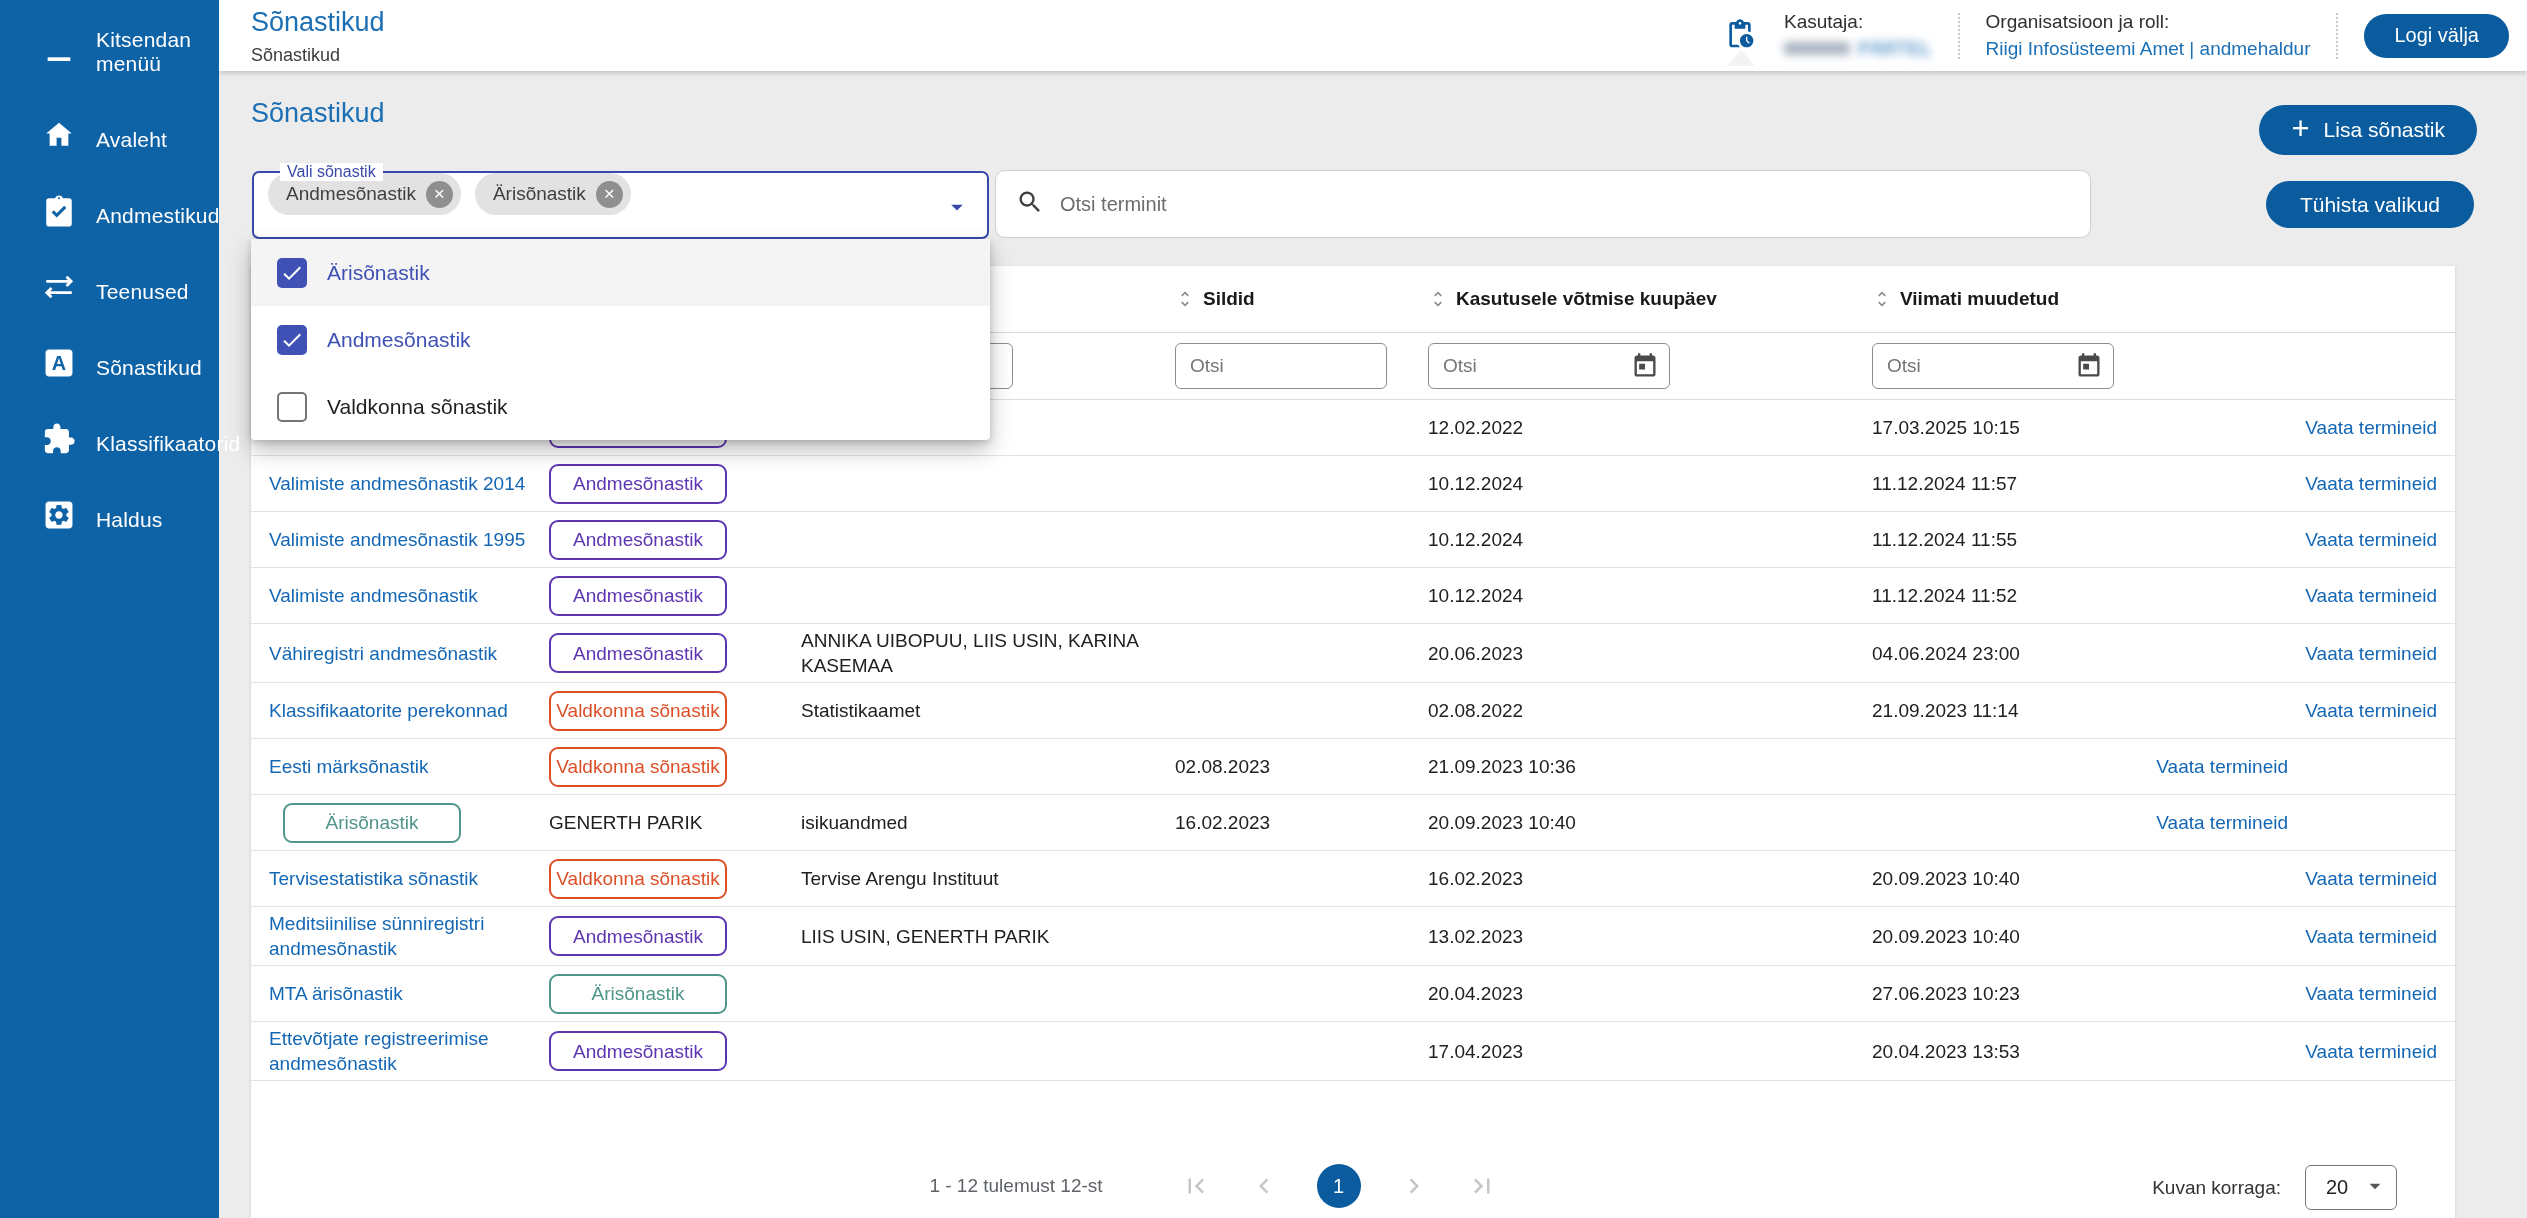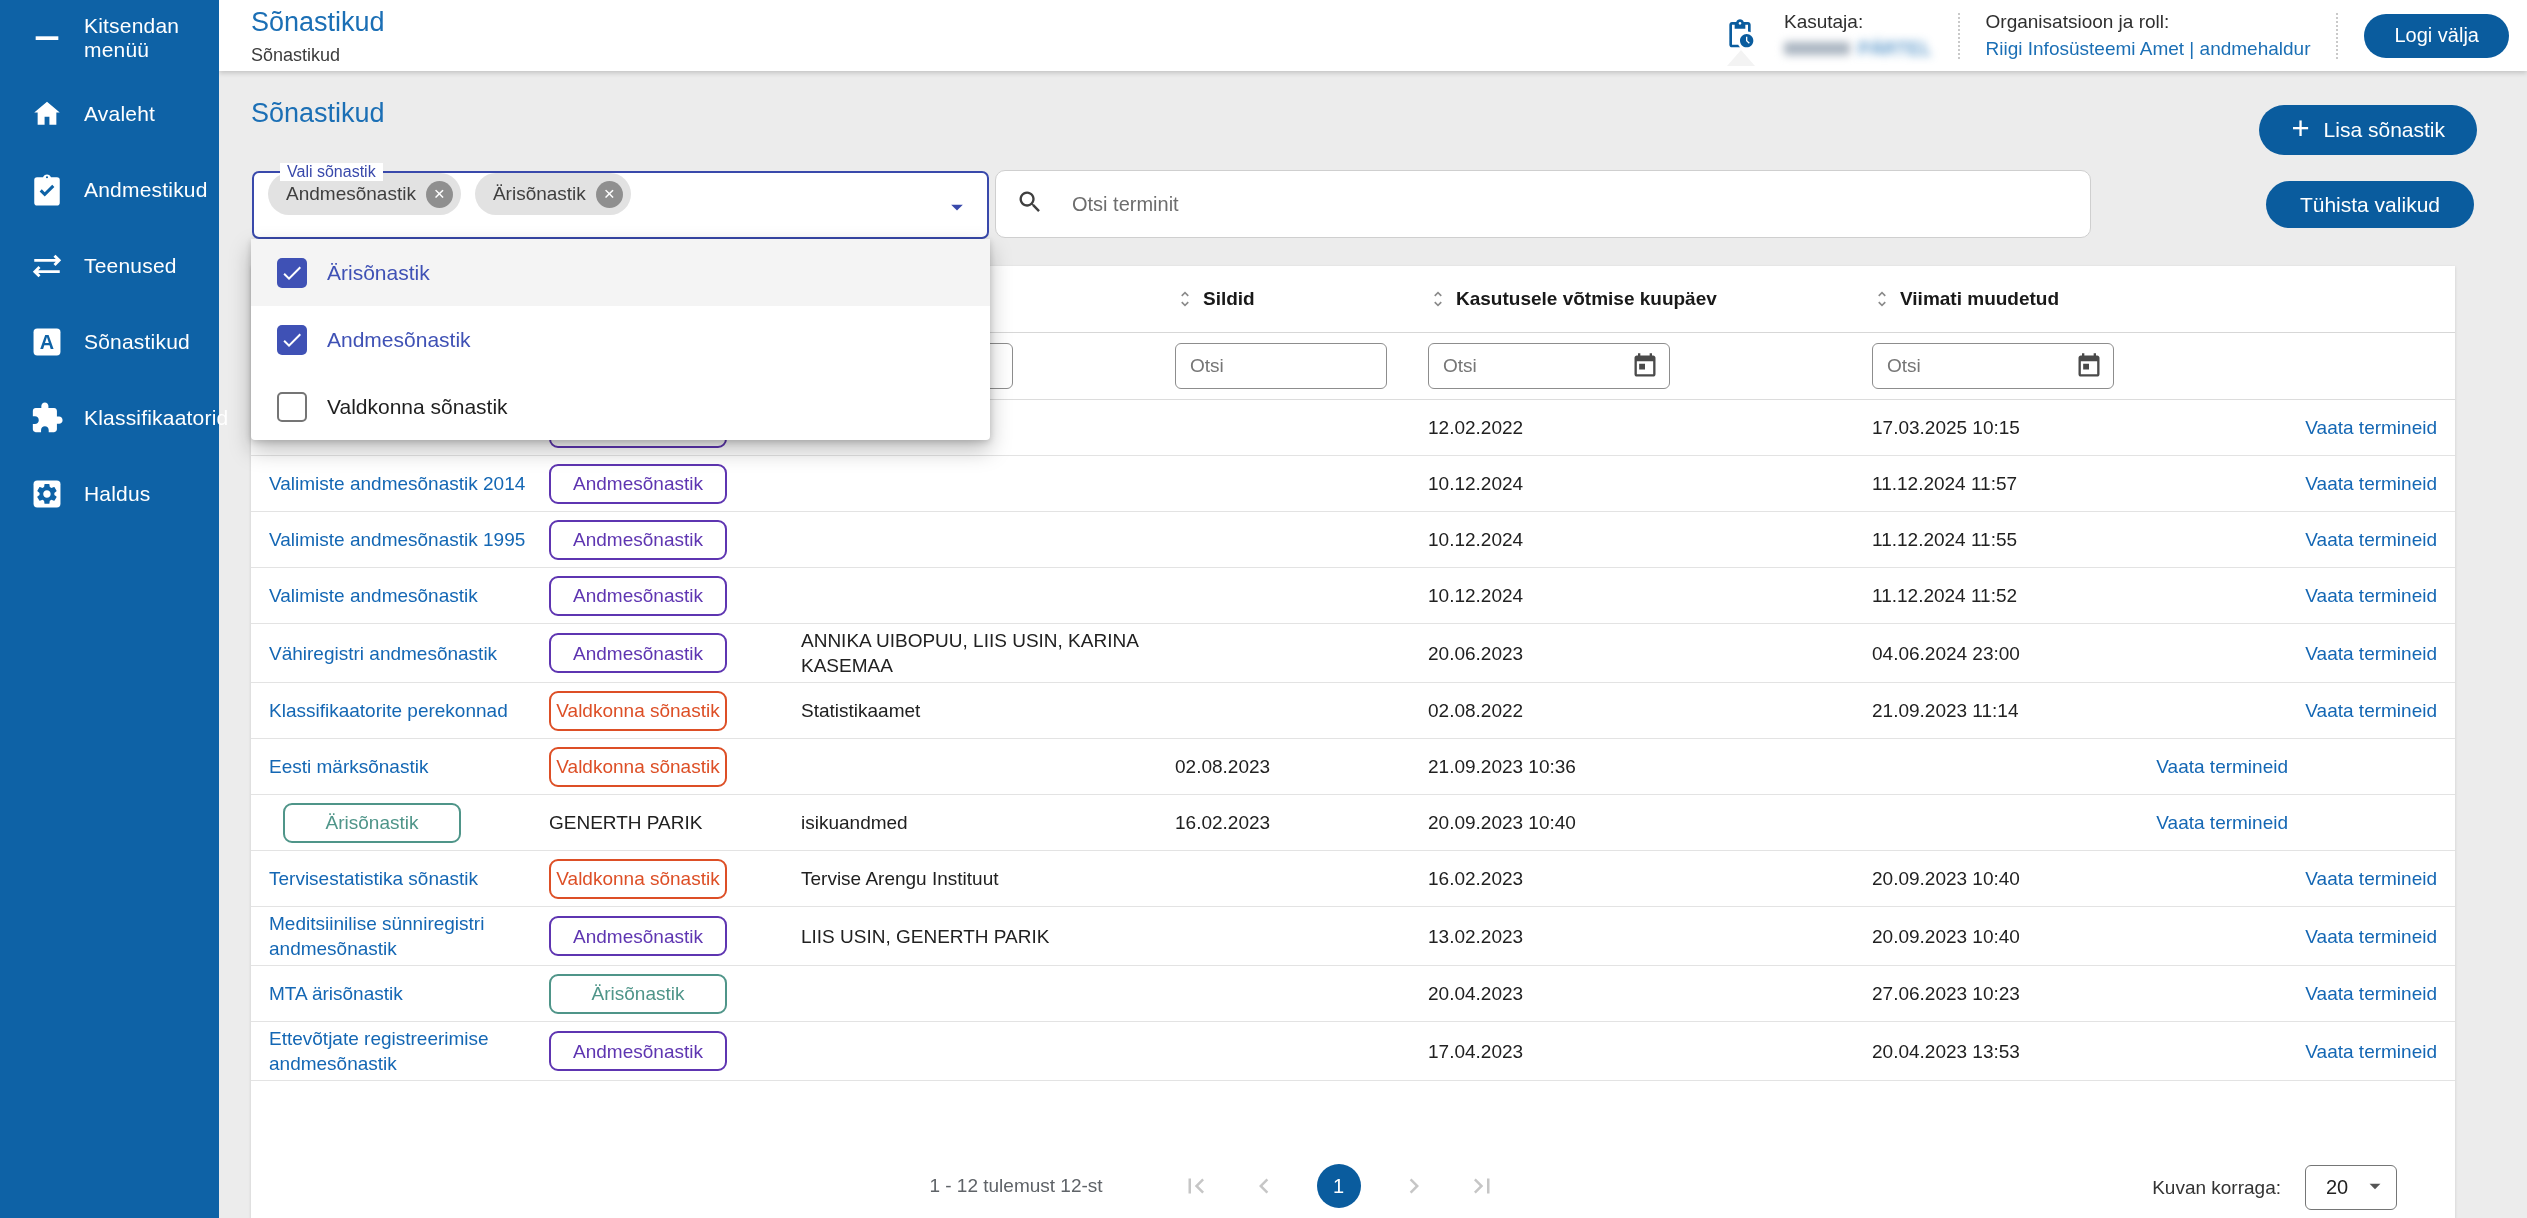--- a/index.html
+++ b/index.html
@@ -3,22 +3,22 @@
 <meta charset="utf-8">
 <style>
   * { box-sizing: border-box; margin: 0; padding: 0; }
   html,body { width:2527px; height:1218px; overflow:hidden;
     font-family:"Liberation Sans", sans-serif; background:#ececec; }
   .app { position:relative; width:2527px; height:1218px; }
 
   
   .sidebar { position:absolute; left:0; top:0; width:219px; height:1218px;
     background:var(--sidebar); z-index:50; }
-  .side-item { height:76px; display:flex; align-items:center; gap:20px;
-    padding-left:30px; color:#fff; cursor:pointer; }
+  .side-item { height:76px; display:flex; align-items:flex-end; gap:20px;
+    padding-left:42px; color:#fff; cursor:pointer; }
   .side-icon { width:34px; height:34px; flex:0 0 34px; display:flex; align-items:center; }
   .side-icon svg { width:34px; height:34px; fill:#fff; }
   .side-icon svg .inv { fill:var(--sidebar); stroke:none; }
   .side-label { font-size:21px; letter-spacing:.2px; }
 
   
   .topbar { position:absolute; left:219px; top:0; right:0; height:71px; background:#fff;
     box-shadow:0 2px 5px rgba(0,0,0,.18); z-index:40; }
   .tb-left { position:absolute; left:32px; top:7px; }
   .tb-title { font-size:27px; font-weight:500; color:var(--title-blue); }
@@ -54,21 +54,21 @@
     font-size:16px; color:var(--indigo); }
   .chip { height:42px; background:#e2e2e2; border-radius:21px; display:flex; align-items:center;
     gap:10px; padding:0 8px 0 18px; font-size:19px; color:#3f3f3f; white-space:nowrap; }
   .chip-x { width:27px; height:27px; border-radius:50%; background:#8f8f8f; color:#fff;
     display:flex; align-items:center; justify-content:center; font-size:19px; cursor:pointer; }
   .select-caret { position:absolute; right:16px; top:20px; width:28px; height:28px; }
   .select-caret svg { width:28px; height:28px; fill:var(--indigo); }
 
   .search-bar { position:absolute; left:776px; top:99px; width:1096px; height:68px;
     background:#fff; border:1px solid #cfcfcf; border-radius:10px; display:flex;
-    align-items:center; padding:0 20px; gap:28px; }
+    align-items:center; padding:0 20px; gap:16px; }
   .search-bar svg { width:28px; height:28px; fill:#3f3f3f; flex:0 0 28px; }
   .search-bar input { border:none; outline:none; flex:1; font-size:20px;
     font-family:"Liberation Sans", sans-serif; color:#222; background:transparent; }
   .search-bar input::placeholder { color:#6d6d6d; }
 
   .btn-add { position:absolute; right:50px; top:34px; height:50px; border-radius:25px;
     padding:0 32px; font-size:21px; gap:14px; }
   .btn-add .plus { font-size:31px; font-weight:300; margin-top:-3px; }
   .btn-clear { position:absolute; right:53px; top:110px; height:47px; border-radius:24px;
     padding:0 34px; font-size:21px; }

